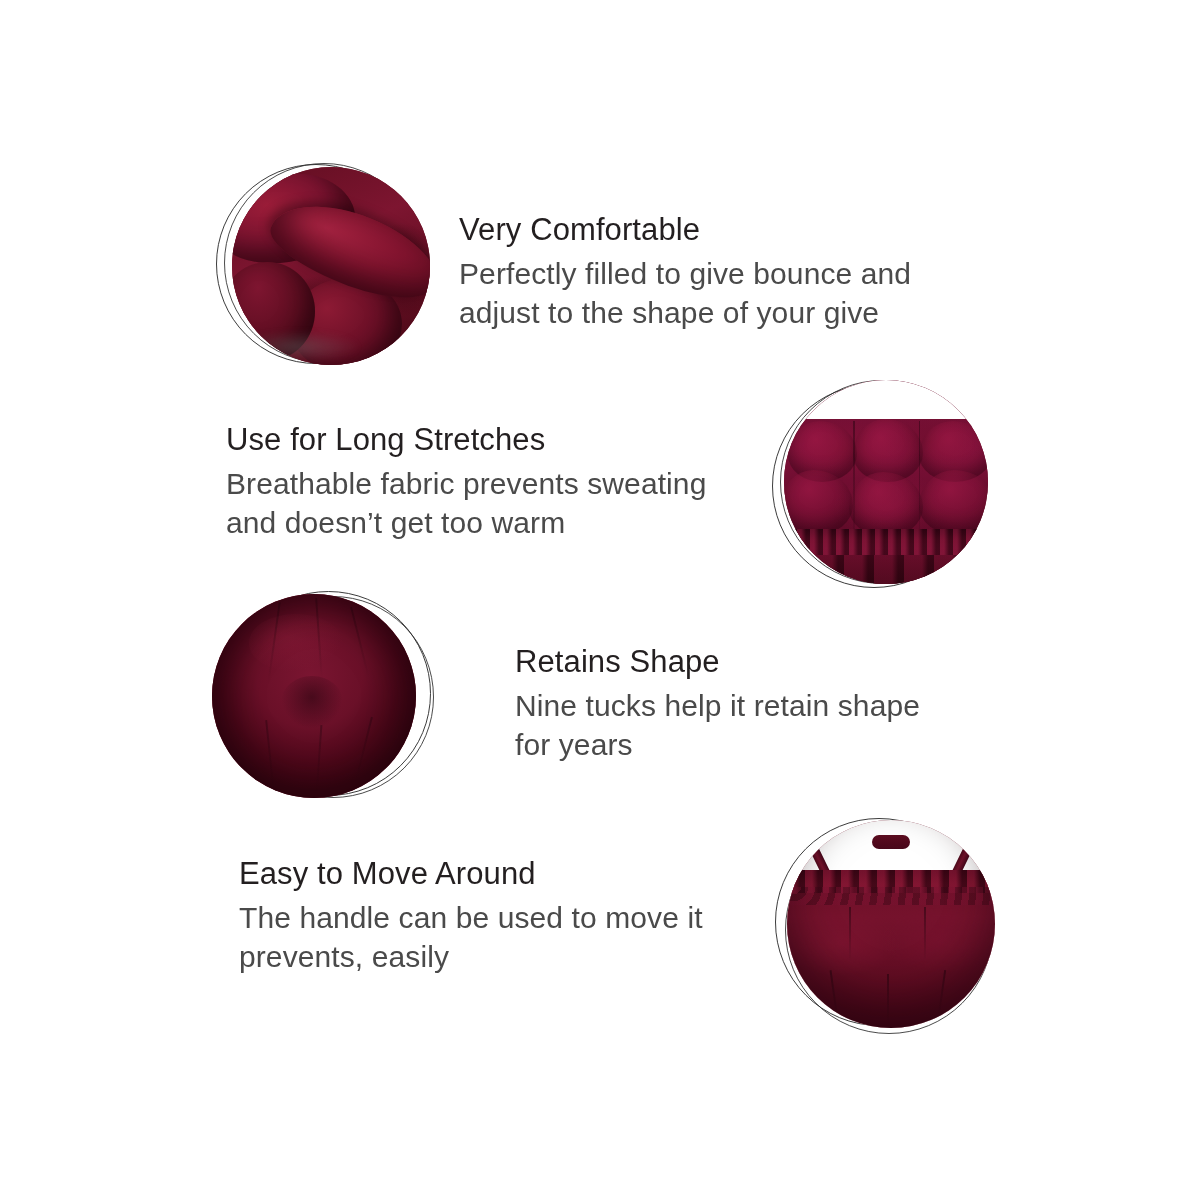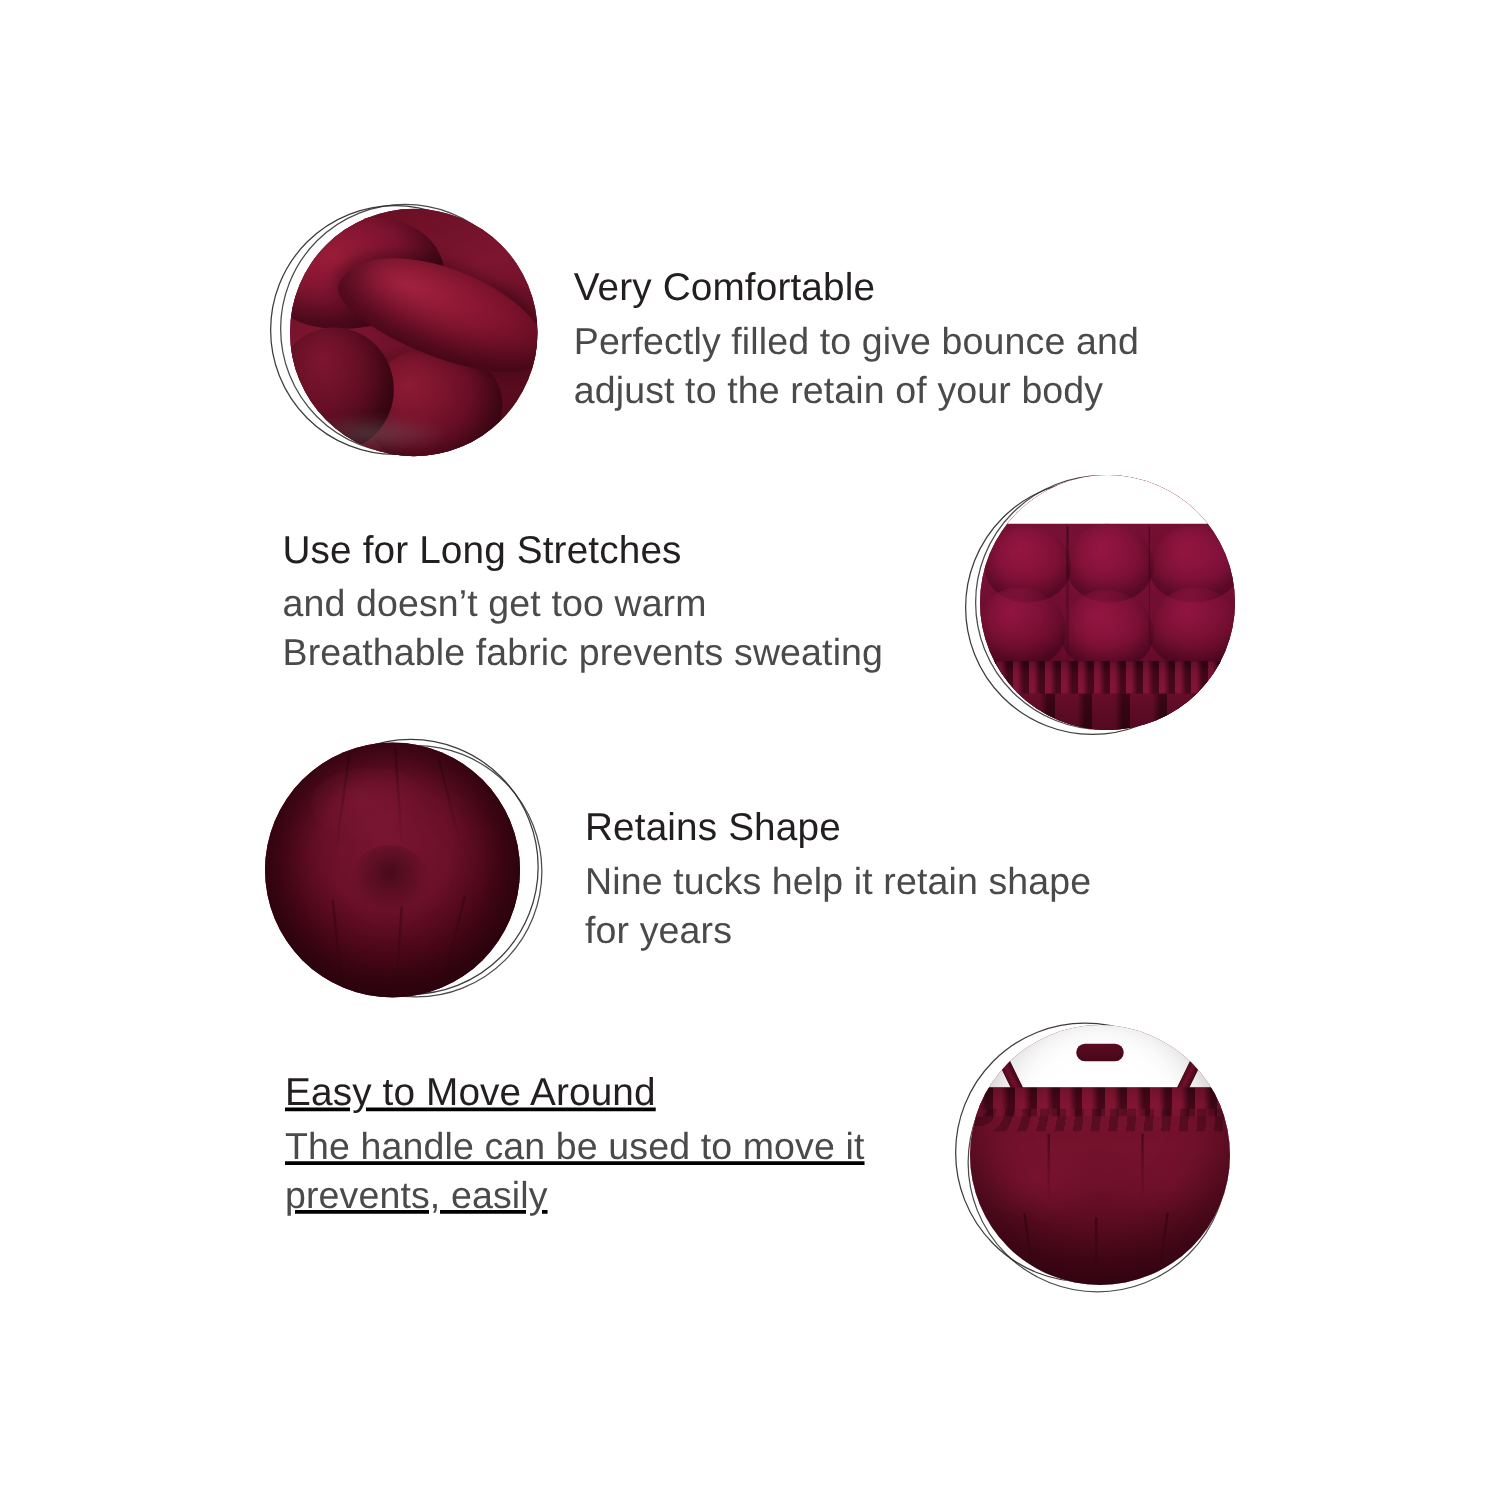--- a/index.html
+++ b/index.html
@@ -189,21 +189,21 @@
     content: "";
     position: absolute; inset: 0;
     background: repeating-linear-gradient(90deg,
       rgba(120,18,52,.4) 0px, rgba(120,18,52,.4) 18px,
       rgba(32,2,12,.55) 24px, rgba(32,2,12,.55) 30px);
   }
 
   
   
   
-  #f3 { left: 212px; top: 586px; }
+  #f3 { left: 212px; top: 586px; gap: 47px; }
   #f3 .photo-wrap { width: 222px; height: 218px; }
   #f3 .ring.outer { left: 14px; top: 5px;  width: 205px; height: 205px; }
   #f3 .ring.inner { left: 20px; top: 10px; width: 202px; height: 202px; }
   #f3 .photo      { left: 0px;  top: 8px;  width: 204px; height: 204px; }
   #f3 .copy { margin-left: 34px; padding-top: 58px; width: 500px; }
 
   .art-round {
     background:
       radial-gradient(ellipse 56% 56% at 48% 40%, #7a1531 0%, #6a1028 46%, #4c0719 78%, #3a0512 100%);
   }
@@ -231,21 +231,21 @@
   .art-round .hl {
     position: absolute; left: 18%; top: 10%;
     width: 46%; height: 28%;
     border-radius: 50%;
     background: radial-gradient(ellipse at 40% 40%, rgba(150,32,62,.35) 0%, rgba(150,32,62,0) 70%);
   }
 
   
   
   
-  #f4 { left: 228px; top: 812px; text-decoration: underline; }
+  #f4 { left: 239px; top: 812px; }
   #f4 .photo-wrap { width: 224px; height: 228px; margin-left: 26px; }
   #f4 .ring.outer { left: 0px;  top: 6px;  width: 208px; height: 208px; }
   #f4 .ring.inner { left: 10px; top: 14px; width: 208px; height: 208px; }
   #f4 .photo      { left: 12px; top: 8px;  width: 208px; height: 208px; }
   #f4 .copy { width: 510px; padding-top: 44px; }
 
   .art-handle { background: #ffffff; }
   .art-handle .body {
     position: absolute; left: 0; right: 0; top: 24%; bottom: 0;
     background:
@@ -319,21 +319,21 @@
           <div class="knot-lobe l1"></div>
           <div class="knot-lobe l2"></div>
           <div class="knot-shadow"></div>
         </div>
       </div>
     </div>
     <div class="copy align-left">
       <h3>Very Comfortable</h3>
       <p>
         <span class="ln">Perfectly filled to give bounce and</span>
-        <span class="ln">adjust to the retain of your body</span>
+        <span class="ln">adjust to the shape of your give</span>
       </p>
     </div>
   </div>
 
   <div class="feature img-right" id="f2">
     <div class="photo-wrap">
       <div class="ring outer"></div>
       <div class="ring inner"></div>
       <div class="photo">
         <div class="art art-breathe">
@@ -347,22 +347,22 @@
           <div class="seam s1"></div>
           <div class="seam s2"></div>
           <div class="ruche"></div>
           <div class="bottom-band"></div>
         </div>
       </div>
     </div>
     <div class="copy align-right">
       <h3>Use for Long Stretches</h3>
       <p>
+        <span class="ln">Breathable fabric prevents sweating</span>
         <span class="ln">and doesn’t get too warm</span>
-        <span class="ln">Breathable fabric prevents sweating</span>
       </p>
     </div>
   </div>
 
   <div class="feature img-left" id="f3">
     <div class="photo-wrap">
       <div class="ring outer"></div>
       <div class="ring inner"></div>
       <div class="photo">
         <div class="art art-round">

